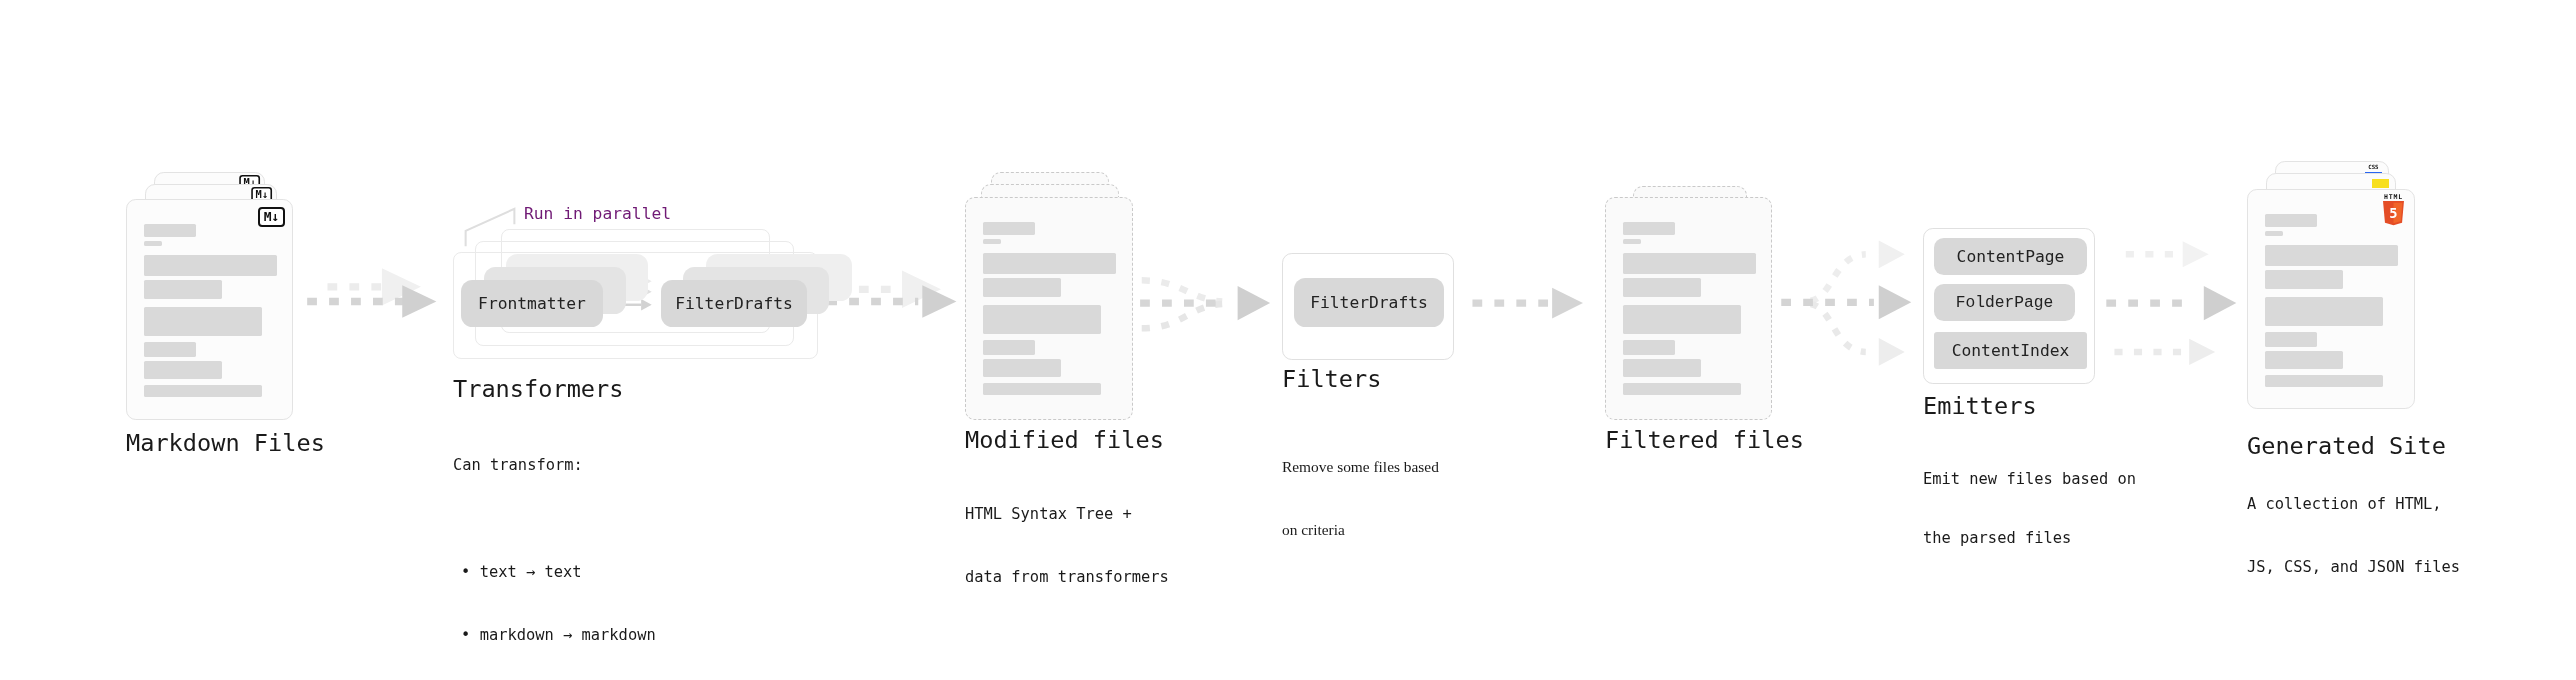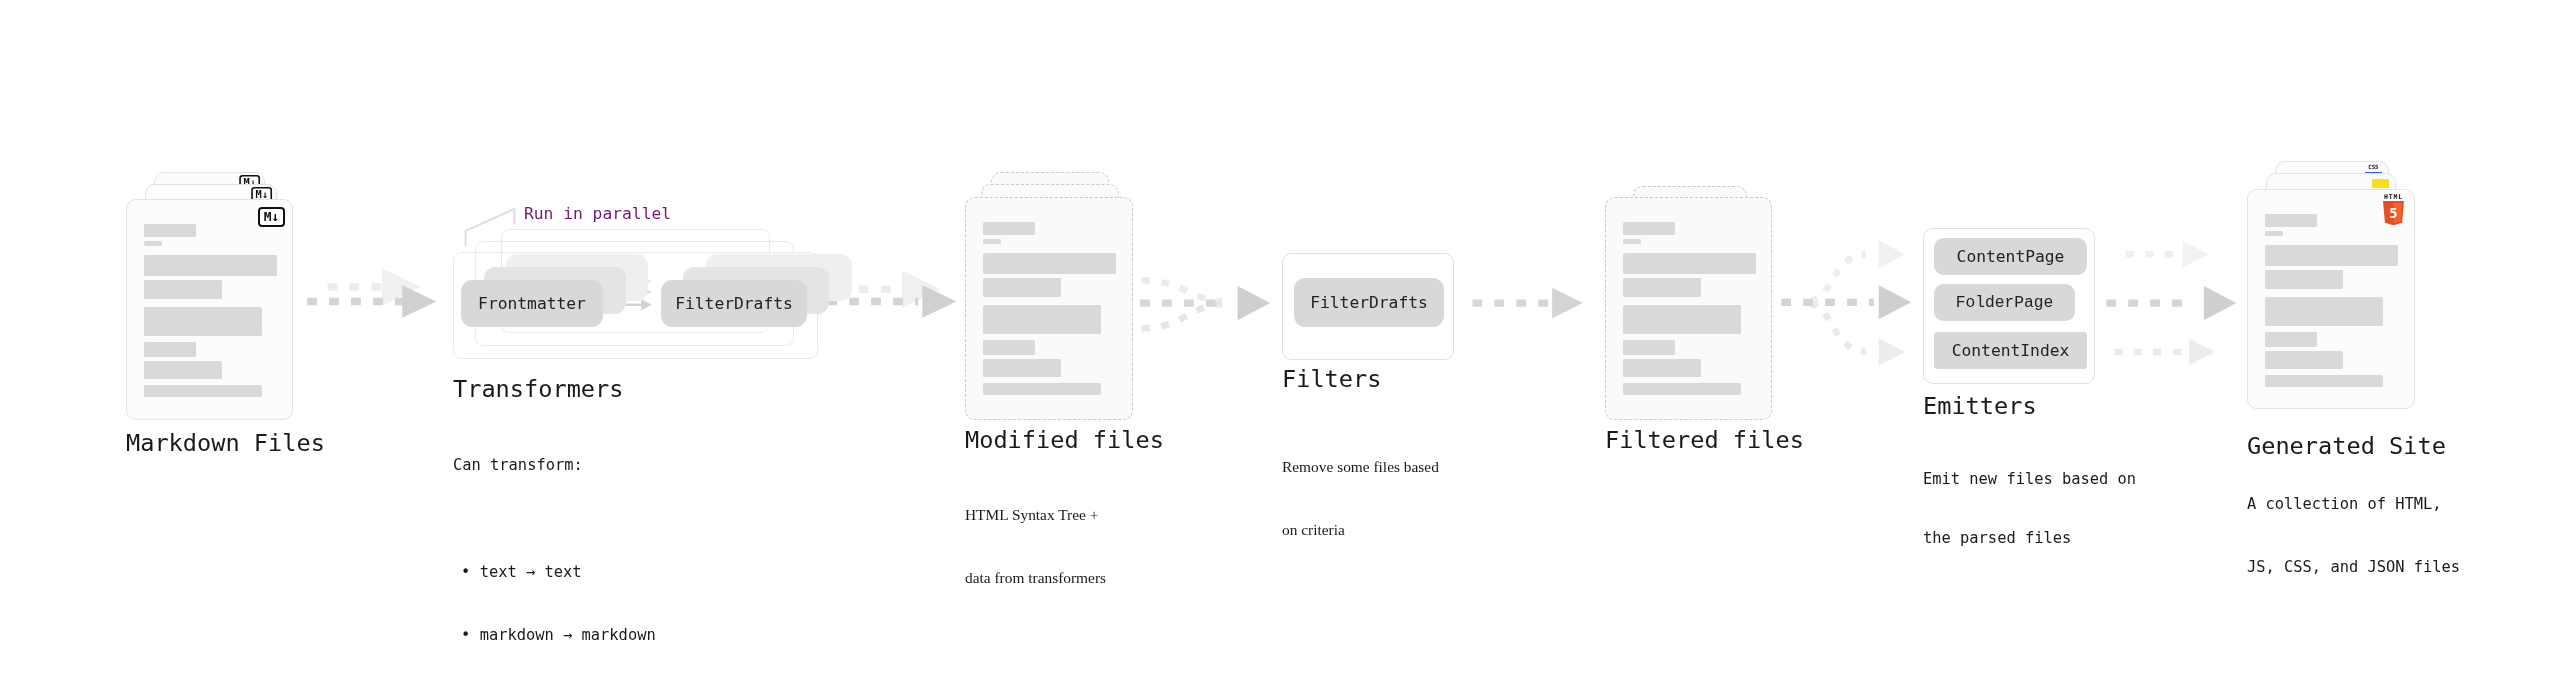--- a/index.html
+++ b/index.html
@@ -172,21 +172,21 @@
         <div class="bar b2"></div>
         <div class="bar b3"></div>
         <div class="bar b4"></div>
         <div class="bar b5"></div>
         <div class="bar b6"></div>
         <div class="bar b7"></div>
         <div class="bar b8"></div>
       </div>
     </div>
     <div class="section-label" style="left:965px;top:426px;">Modified files</div>
-    <div class="section-desc" style="left:965px;top:462px;font-family:Liberation Serif, serif;">
+    <div class="section-desc" style="left:965px;top:462px;">
       <div>HTML Syntax Tree +</div>
       <div>data from transformers</div>
     </div>
   </div>
 
   <div>
     <div class="outline-box" style="left:1282px;top:253px;width:172px;height:107px;"></div>
     <div class="node-btn" style="left:1294px;top:278px;width:150px;height:49px;">FilterDrafts</div>
     <div class="section-label" style="left:1282px;top:365px;">Filters</div>
     <div class="section-desc" style="left:1282px;top:414px;font-family:Liberation Serif, serif;">

